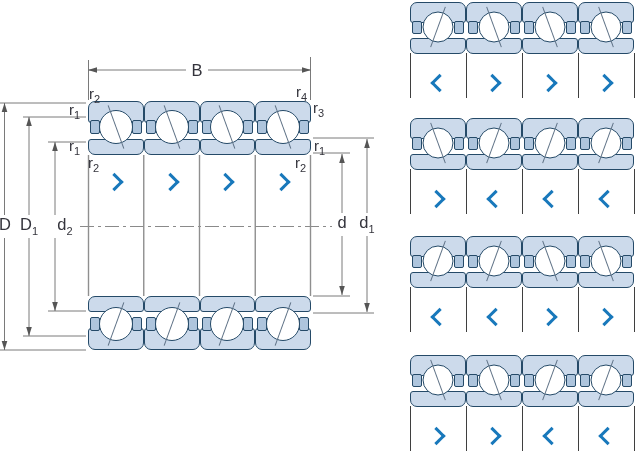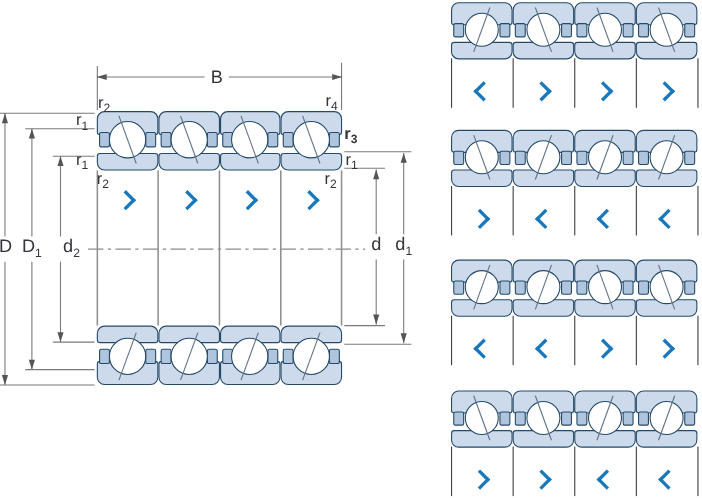--- a/index.html
+++ b/index.html
@@ -28,21 +28,21 @@
   #lbl-D  {left:5px;  top:226px;transform:translate(-50%,-50%);}
   #lbl-D1 {left:29px; top:226px;transform:translate(-50%,-50%);}
   #lbl-d2 {left:65px; top:226px;transform:translate(-50%,-50%);}
   #lbl-d  {left:342px;top:224px;transform:translate(-50%,-50%);}
   #lbl-d1 {left:367px;top:224px;transform:translate(-50%,-50%);}
   #r-tl{left:89px; top:87px;}
   #r-tr{left:296px;top:85px;}
   #r-lu{left:69px; top:103px;}
   #r-ll{left:69px; top:139px;}
   #r-bl{left:88px; top:156px;}
-  #r-ru{left:313px;top:115px;font-weight:bold;}
+  #r-ru{left:313px;top:101px;}
   #r-rm{left:314px;top:139px;}
   #r-br{left:295px;top:156px;}
 
   .bearing-unit{position:absolute;}
   .band{position:absolute;left:0;right:0;background:var(--bearing-fill);
         border:1.3px solid var(--outline);box-sizing:border-box;}
   .band.outer{top:0;height:41%;border-radius:7px 7px 3px 3px;}
   .band.inner{bottom:0;height:30%;border-radius:3px 3px 7px 7px;}
   .block{position:absolute;top:36%;height:26%;width:10px;background:var(--bearing-fill-dark);
          border:1.1px solid var(--outline);box-sizing:border-box;border-radius:2px;z-index:1;}

